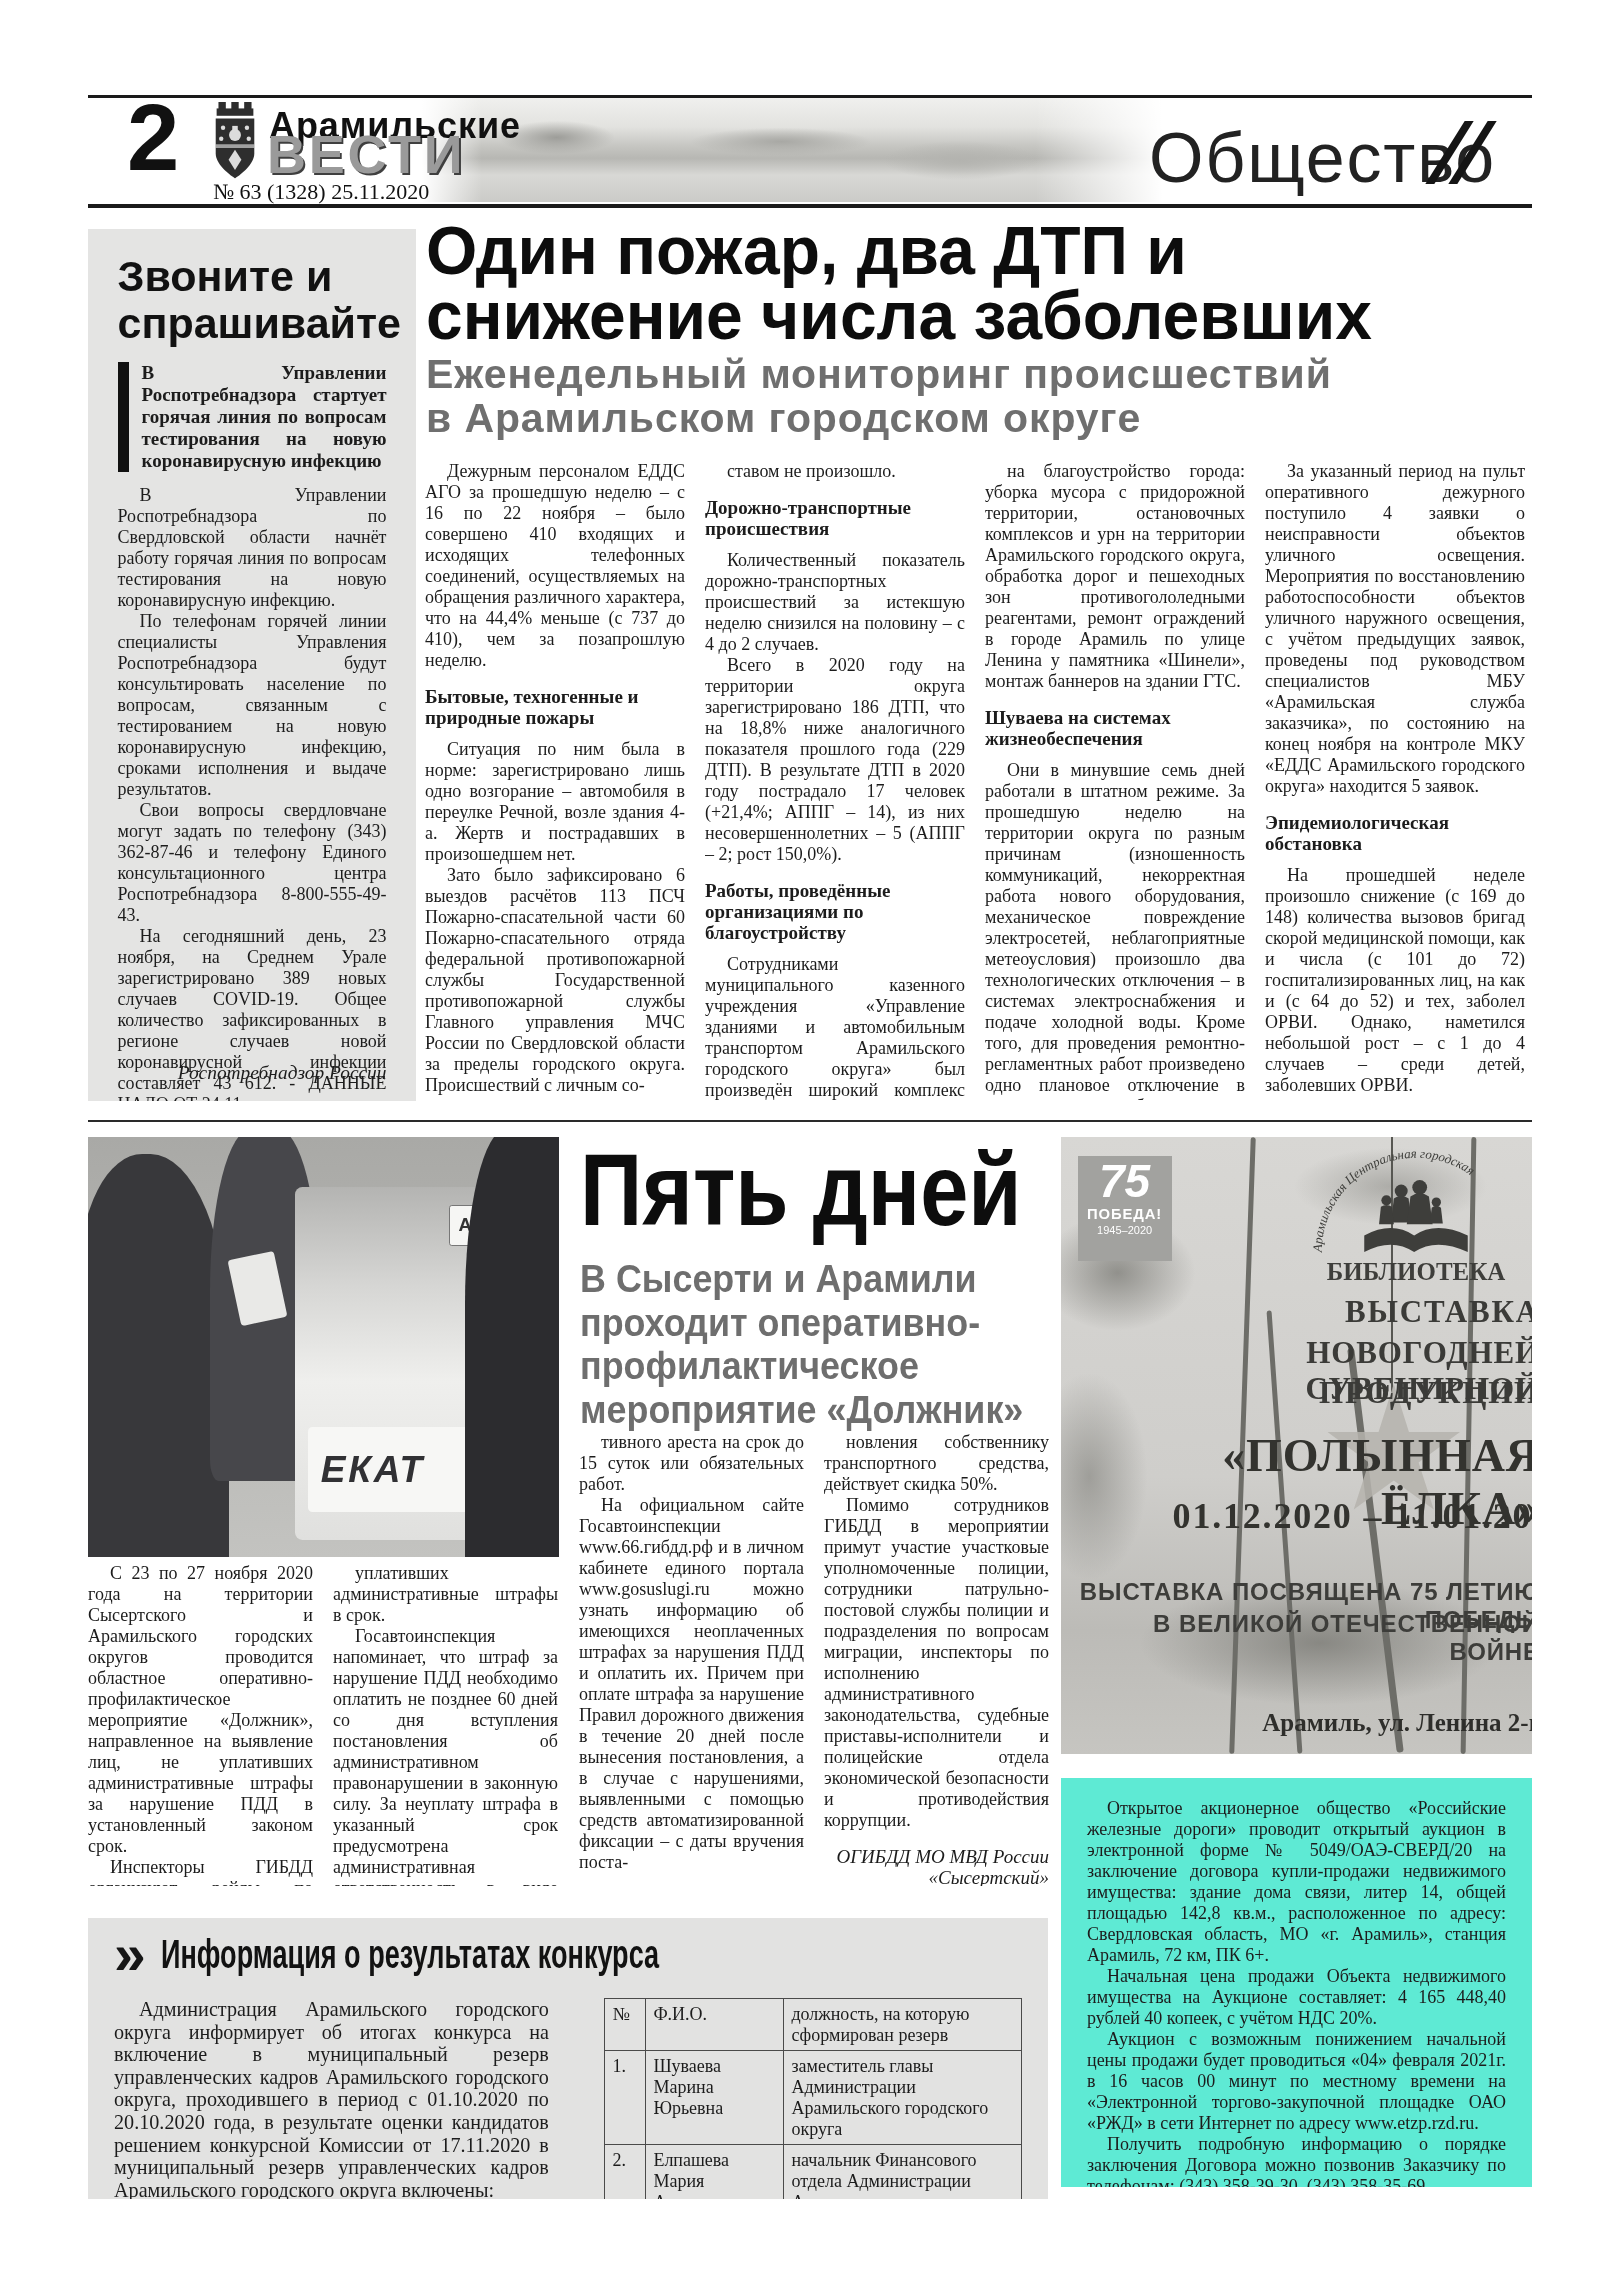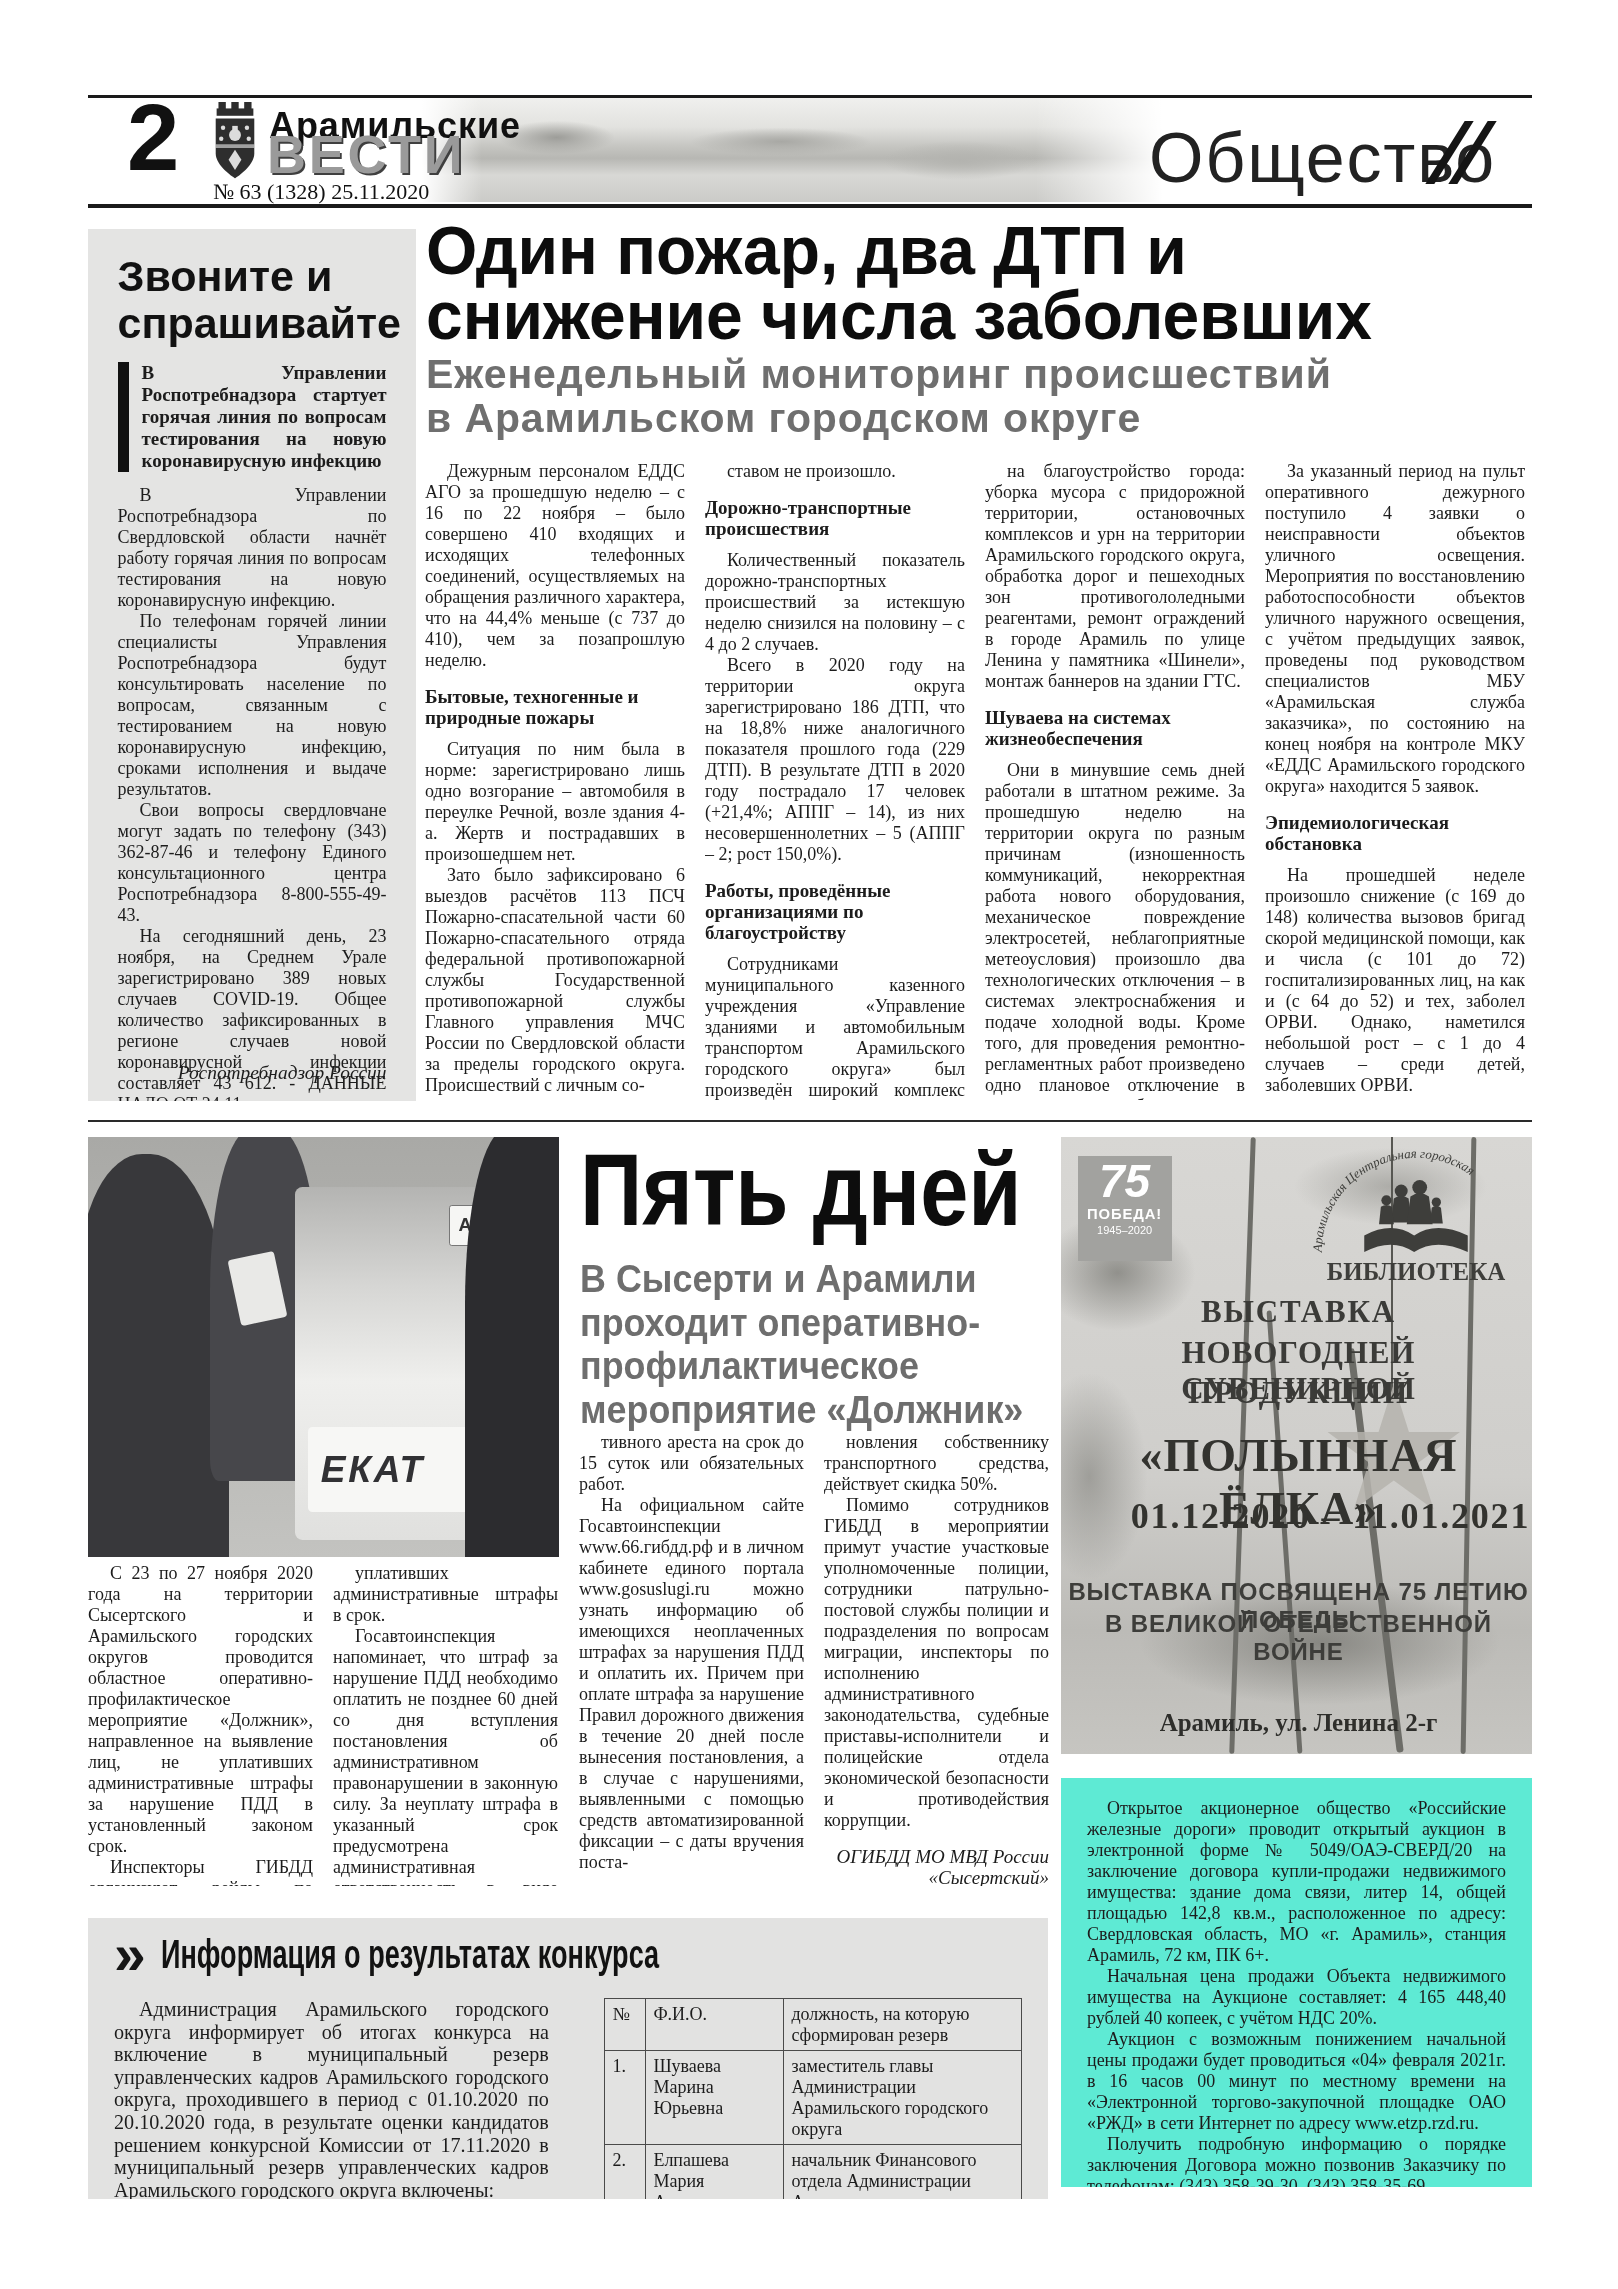--- a/index.html
+++ b/index.html
@@ -95,21 +95,21 @@
   .p-star{position:absolute;left:56%;top:40%;width:138px;height:138px;background:#b5b3ad;
           clip-path:polygon(50% 0%,61% 35%,98% 35%,68% 57%,79% 91%,50% 70%,21% 91%,32% 57%,2% 35%,39% 35%);
           opacity:.85;}
   .p-cord{position:absolute;left:70%;top:0;width:2.8px;height:42%;background:#575752;}
   .badge{position:absolute;left:16.6px;top:18.5px;width:94px;height:105px;background:#a2a29f;
          color:#fff;text-align:center;font-family:"Liberation Sans",sans-serif;}
   .badge-num{font-size:46px;font-weight:bold;font-style:italic;line-height:1.1;}
   .badge-label{font-size:14.8px;font-weight:bold;letter-spacing:0.9px;}
   .badge-years{font-size:11px;margin-top:1.8px;}
   .lib{position:absolute;right:5.5px;top:5.5px;}
-  .p-line{position:absolute;left:2px;width:100%;text-align:center;font-weight:bold;color:#3b3b38;}
+  .p-line{position:absolute;left:8px;width:100%;text-align:right;font-weight:bold;color:#3b3b38;}
   .p-l1{top:157px;font-size:31px;letter-spacing:1.8px;}
   .p-l2{top:198px;font-size:31px;letter-spacing:0.9px;}
   .p-l3{top:238px;font-size:31px;letter-spacing:1.8px;}
   .p-title{top:292px;font-size:46px;letter-spacing:0.9px;color:#33332f;}
   .p-dates{top:358px;font-size:36px;letter-spacing:1.8px;color:#33332f;padding-left:32px;}
   .p-ded{font-family:"Liberation Sans",sans-serif;color:#3d3d3a;font-size:24px;letter-spacing:0.9px;}
   .p-d1{top:441px;}
   .p-d2{top:473px;}
   .p-addr{top:572px;font-size:25px;color:#2e2e2b;}
 

